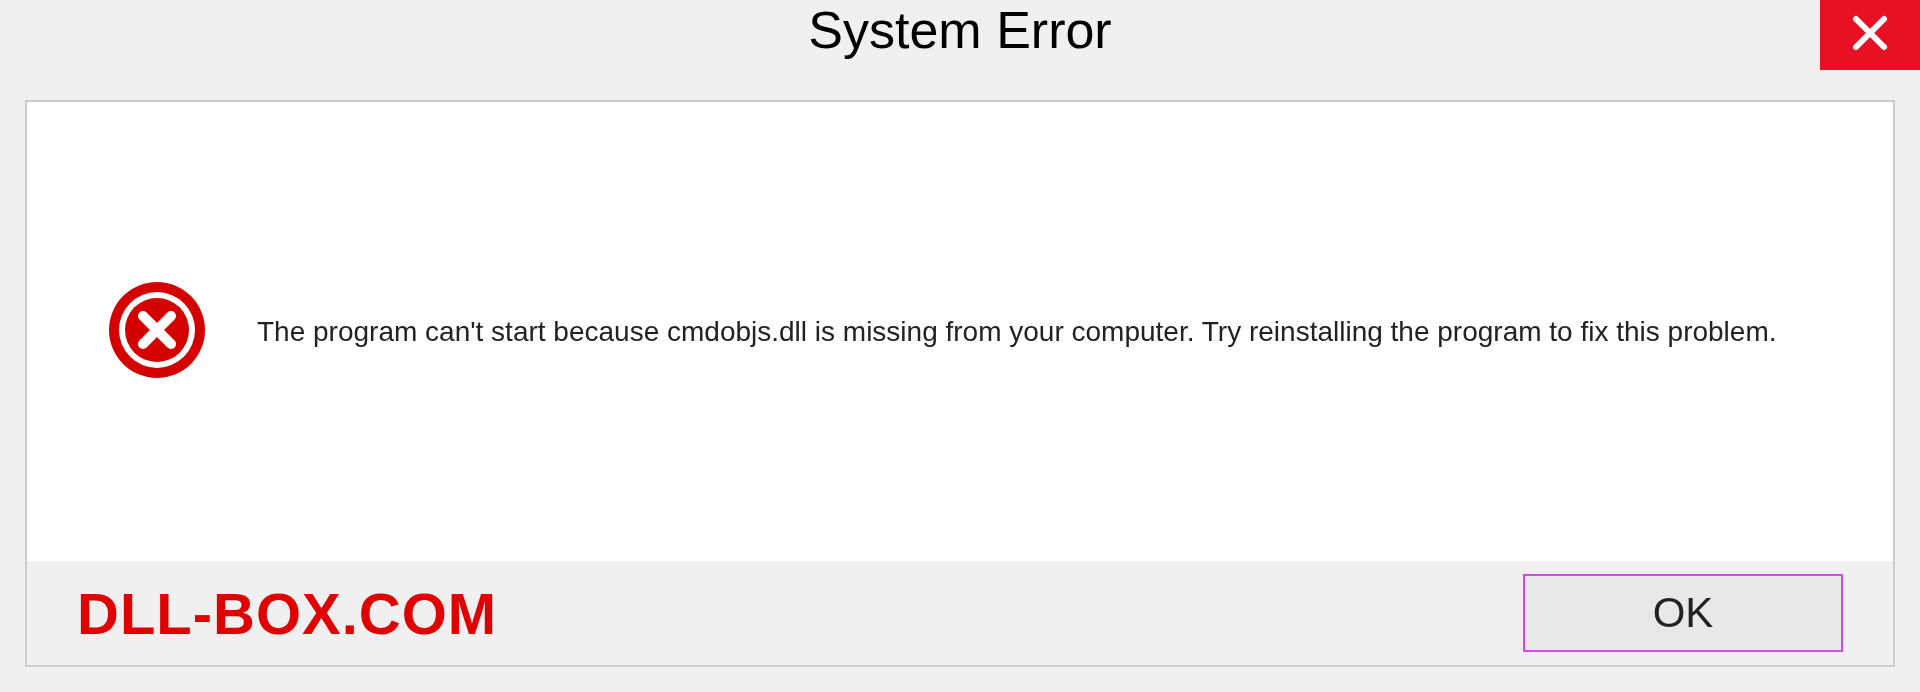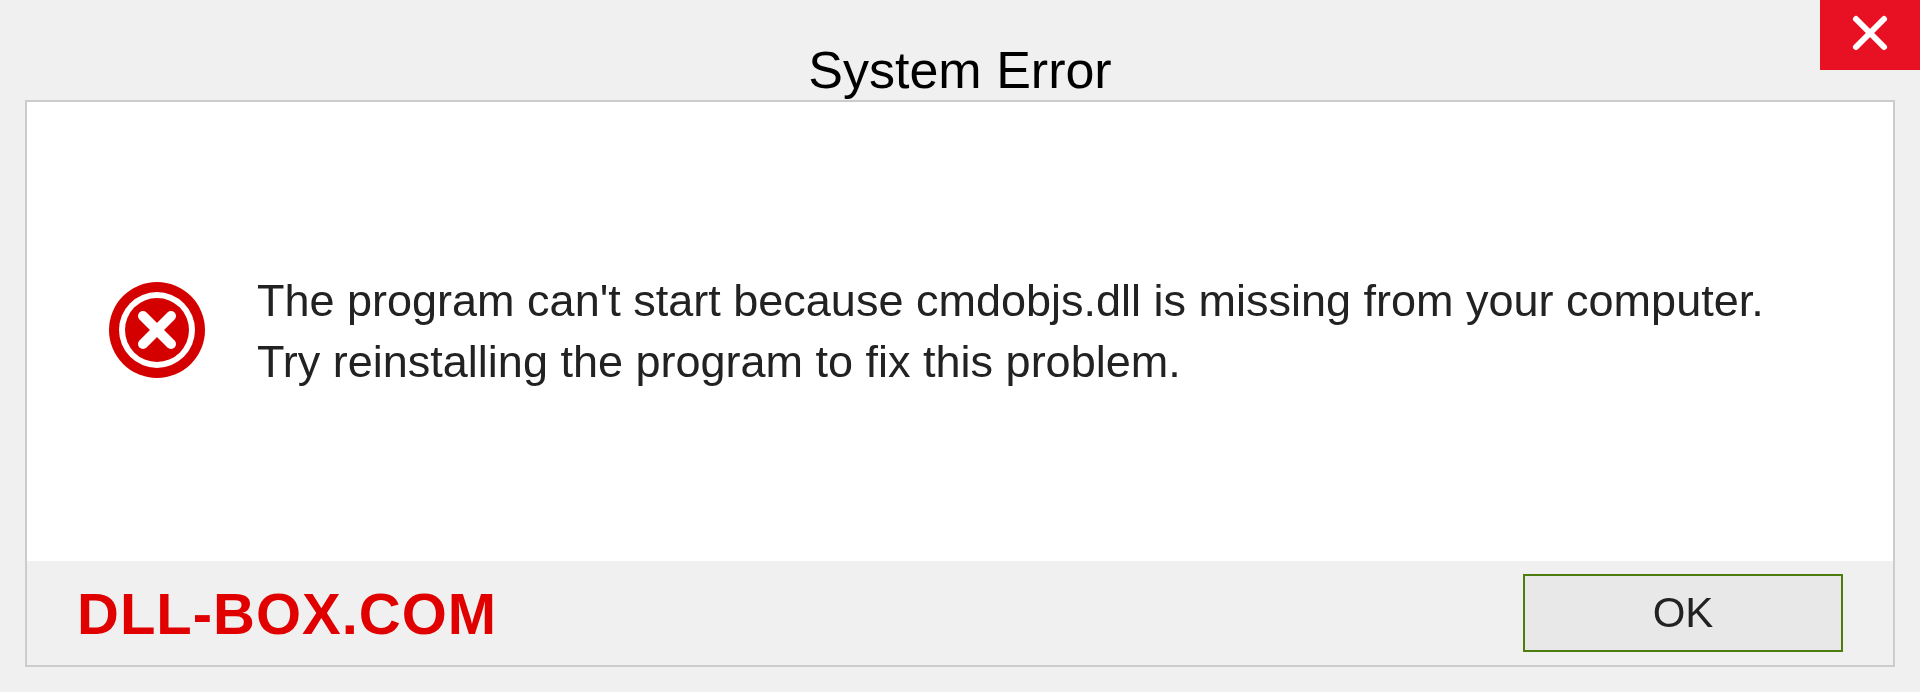--- a/index.html
+++ b/index.html
@@ -16,21 +16,21 @@
     }
     .dialog-window {
       width: 1920px;
       height: 692px;
       background: #f0f0f0;
       display: flex;
       flex-direction: column;
     }
     .title-bar {
       display: flex;
-      align-items: flex-end;
+      align-items: flex-start;
       justify-content: center;
       position: relative;
       height: 100px;
       padding: 0 20px;
     }
     .title-text {
       font-size: 52px;
       color: #000;
       font-weight: 400;
     }
@@ -66,21 +66,21 @@
       flex: 1;
     }
     .error-icon {
       flex-shrink: 0;
     }
     .error-icon svg {
       width: 100px;
       height: 100px;
     }
     .message-text {
-      font-size: 45px;
+      font-size: 28px;
       color: #222;
       line-height: 1.35;
     }
     .bottom-bar {
       background: #f0f0f0;
       display: flex;
       align-items: center;
       justify-content: space-between;
       padding: 13px 50px;
     }
@@ -88,21 +88,21 @@
       font-size: 58px;
       font-weight: 800;
       color: #e00000;
       letter-spacing: 1px;
       font-family: Arial, sans-serif;
     }
     .ok-button {
       width: 320px;
       height: 78px;
       background: #e8e8e8;
-      border: 2px solid #4d7c0f;
+      border: 2px solid #d946ef;
       font-size: 42px;
       font-family: "Segoe UI", Tahoma, sans-serif;
       cursor: pointer;
       display: flex;
       align-items: center;
       justify-content: center;
       color: #222;
     }
   </style>
 </head>

